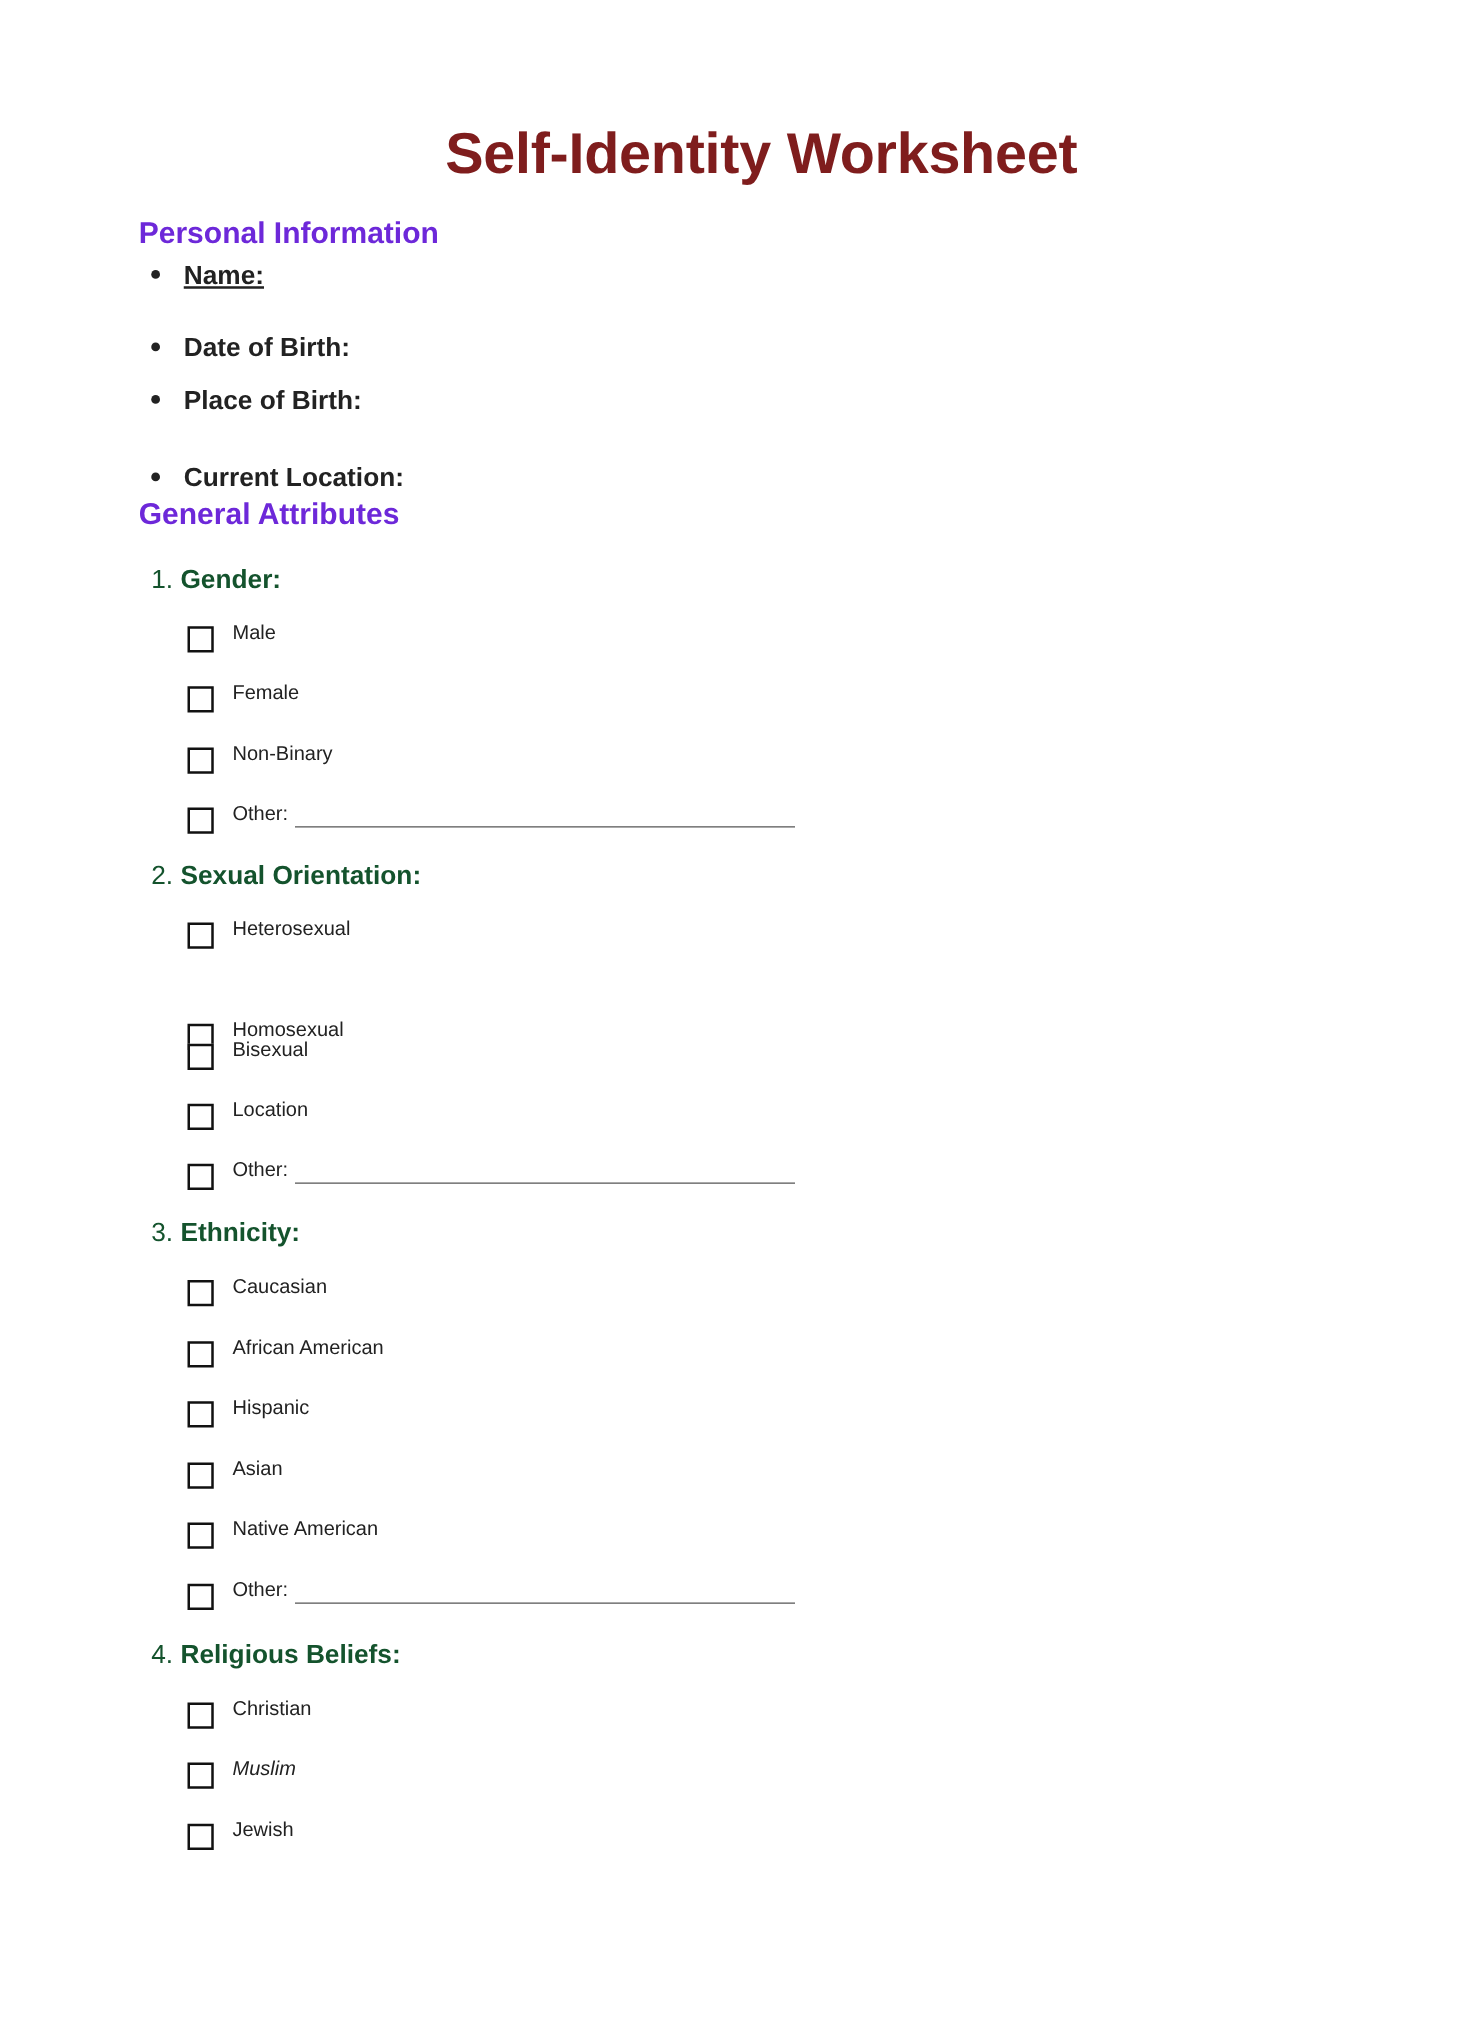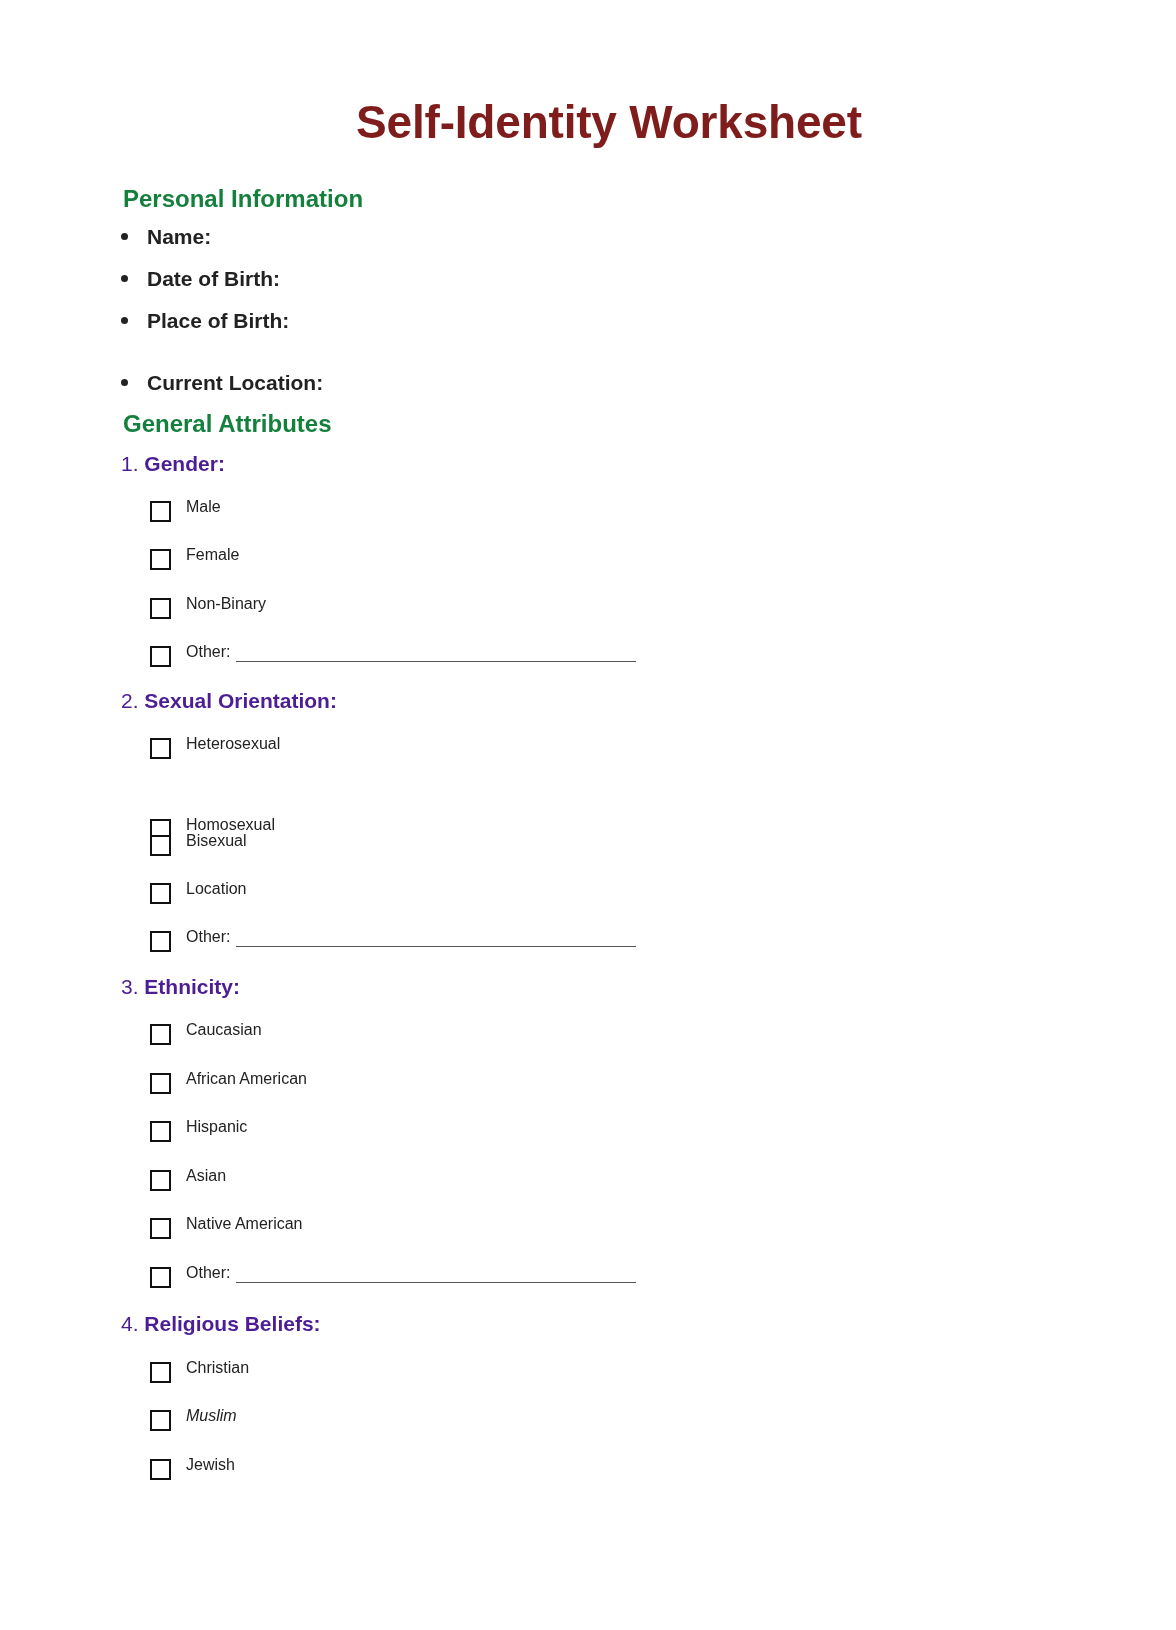--- a/index.html
+++ b/index.html
@@ -32,22 +32,22 @@
     color: #7f1d1d;
     margin: 0;
     line-height: 56px;
     padding-left: 21px;
   }
   .section-heading {
     position: absolute;
     left: 111px;
     font-size: 24px;
     font-weight: bold;
-    color: #15803d;
-    margin: 12px;
+    color: #6d28d9;
+    margin: 0;
     line-height: 30px;
   }
   .bullet-item {
     position: absolute;
     left: 121px;
     font-size: 21px;
     font-weight: bold;
     line-height: 26px;
     color: #222;
   }
@@ -59,21 +59,21 @@
     vertical-align: middle;
     margin-right: 19px;
     position: relative;
     top: -2px;
   }
   .q-label {
     position: absolute;
     left: 121px;
     font-size: 21px;
     line-height: 26px;
-    color: #4c1d95;
+    color: #14532d;
   }
   .q-num { font-weight: normal; }
   .q-text { font-weight: bold; }
   .option {
     position: absolute;
     left: 150px;
     height: 26px;
     font-size: 16px;
     line-height: 26px;
     color: #222;
@@ -101,21 +101,21 @@
 </style>
 </head>
 <body>
 
 <div class="page">
 
   <h1 class="title">Self-Identity Worksheet</h1>
 
   <h2 class="section-heading" style="top:172px;">Personal Information</h2>
 
-  <div class="bullet-item" style="top:224px;">
+  <div class="bullet-item" style="top:208px;text-decoration:underline;">
     <span class="bullet-dot"></span><span>Name:</span>
   </div>
   <div class="bullet-item" style="top:266px;">
     <span class="bullet-dot"></span><span>Date of Birth:</span>
   </div>
   <div class="bullet-item" style="top:308px;">
     <span class="bullet-dot"></span><span>Place of Birth:</span>
   </div>
   <div class="bullet-item" style="top:370px;">
     <span class="bullet-dot"></span><span>Current Location:</span>

